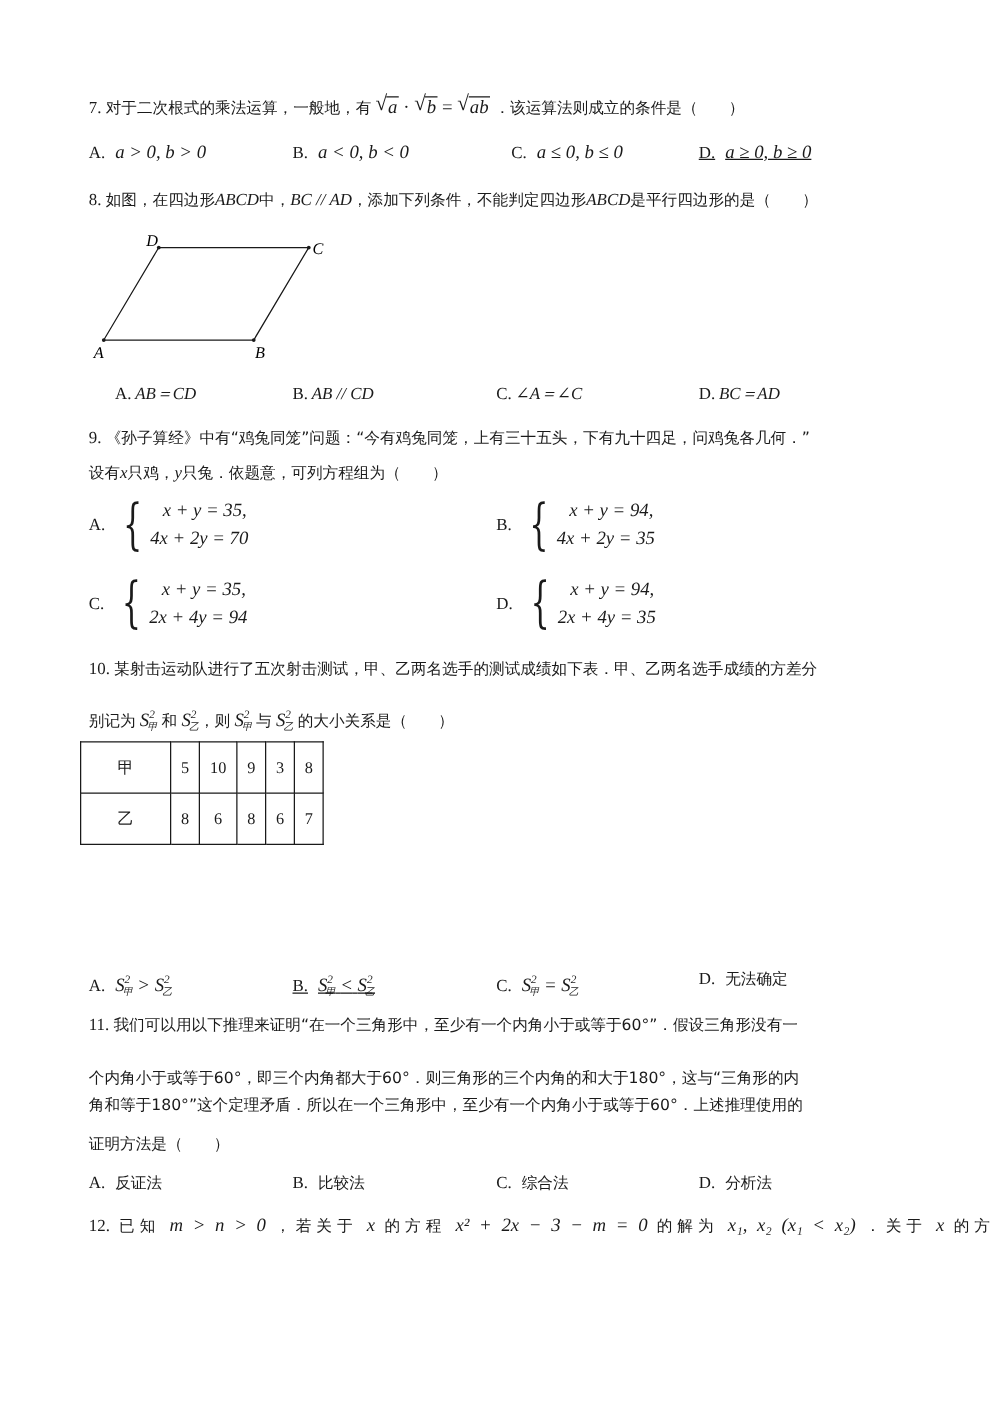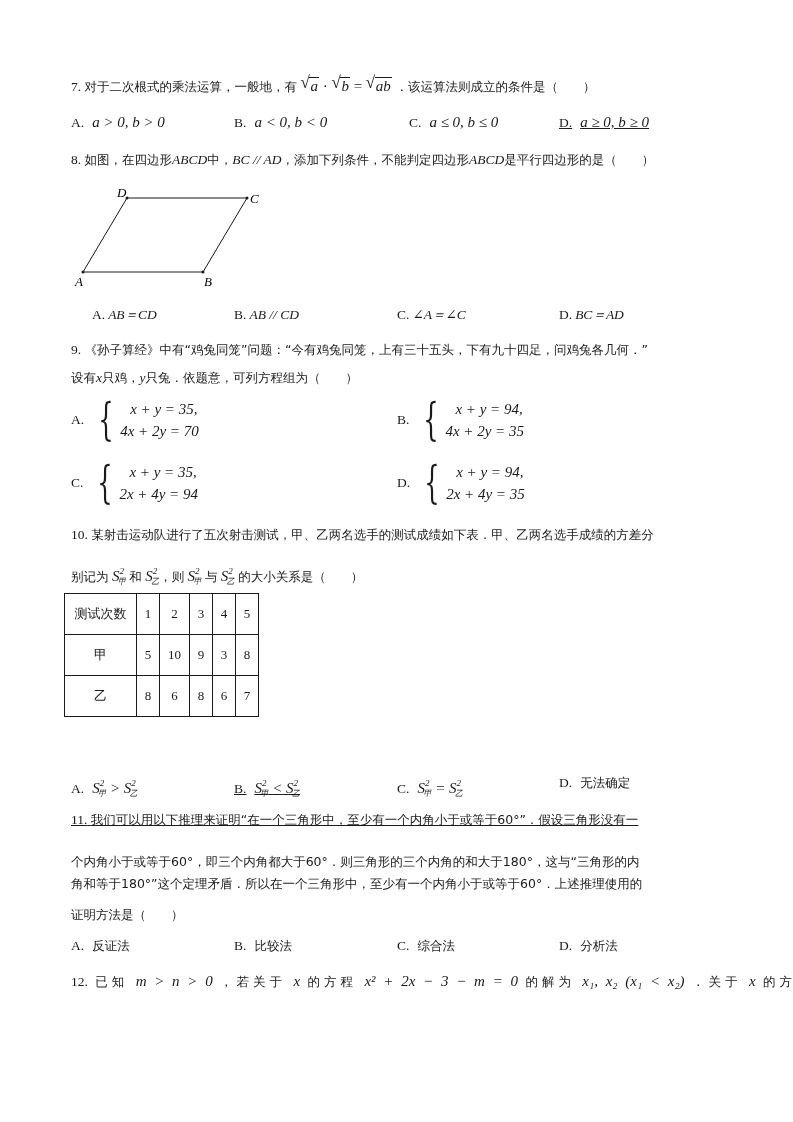--- a/index.html
+++ b/index.html
@@ -132,28 +132,20 @@
   <span class="cjk">和</span>
   <span class="it math"><span>S</span><span class="sup">2</span><span class="sub">乙</span></span><span class="cjk">，则</span>
   <span class="it math"><span>S</span><span class="sup">2</span><span class="sub">甲</span></span>
   <span class="cjk">与</span>
   <span class="it math"><span>S</span><span class="sup">2</span><span class="sub">乙</span></span>
   <span class="cjk">的大小关系是（　　）</span>
 </div>
 
 <table class="scores">
   <tbody>
-      <tr>
-    <td class="h cjk">测试次数</td>
-    <td class="c">1</td>
-    <td class="c2">2</td>
-    <td class="c">3</td>
-    <td class="c">4</td>
-    <td class="c">5</td>
-  </tr>
   <tr>
     <td class="h cjk">甲</td>
     <td class="c">5</td>
     <td class="c2">10</td>
     <td class="c">9</td>
     <td class="c">3</td>
     <td class="c">8</td>
   </tr>
   <tr>
     <td class="h cjk">乙</td>
@@ -164,21 +156,21 @@
     <td class="c">7</td>
   </tr>
 </tbody>
   </table>
 
 <div class="opt" style="left:71px;top:773px;"><span class="lbl">A.</span><span class="it math"><span>S</span><span class="sup">2</span><span class="sub">甲</span> <span>&gt;</span> <span>S</span><span class="sup">2</span><span class="sub">乙</span></span></div>
 <div class="opt" style="left:234px;top:773px;text-decoration:underline;"><span class="lbl">B.</span><span class="it math"><span>S</span><span class="sup">2</span><span class="sub">甲</span> <span>&lt;</span> <span>S</span><span class="sup">2</span><span class="sub">乙</span></span></div>
 <div class="opt" style="left:397px;top:773px;"><span class="lbl">C.</span><span class="it math"><span>S</span><span class="sup">2</span><span class="sub">甲</span> <span>=</span> <span>S</span><span class="sup">2</span><span class="sub">乙</span></span></div>
 <div class="opt" style="left:559px;top:773px;"><span class="lbl">D.</span><span class="cjk">无法确定</span></div>
 
-<div class="line" style="top:810px;text-decoration:underline;">
+<div class="line" style="top:810px;">
   <span>11.</span>
   <span class="cjk">我们可以用以下推理来证明“在一个三角形中，至少有一个内角小于或等于60°”．假设三角形没有一</span>
 </div>
 <div class="line" style="top:852px;">
   <span class="cjk">个内角小于或等于60°，即三个内角都大于60°．则三角形的三个内角的和大于180°，这与“三角形的内</span>
 </div>
 <div class="line" style="top:874px;">
   <span class="cjk">角和等于180°”这个定理矛盾．所以在一个三角形中，至少有一个内角小于或等于60°．上述推理使用的</span>
 </div>
 <div class="line" style="top:905px;">

